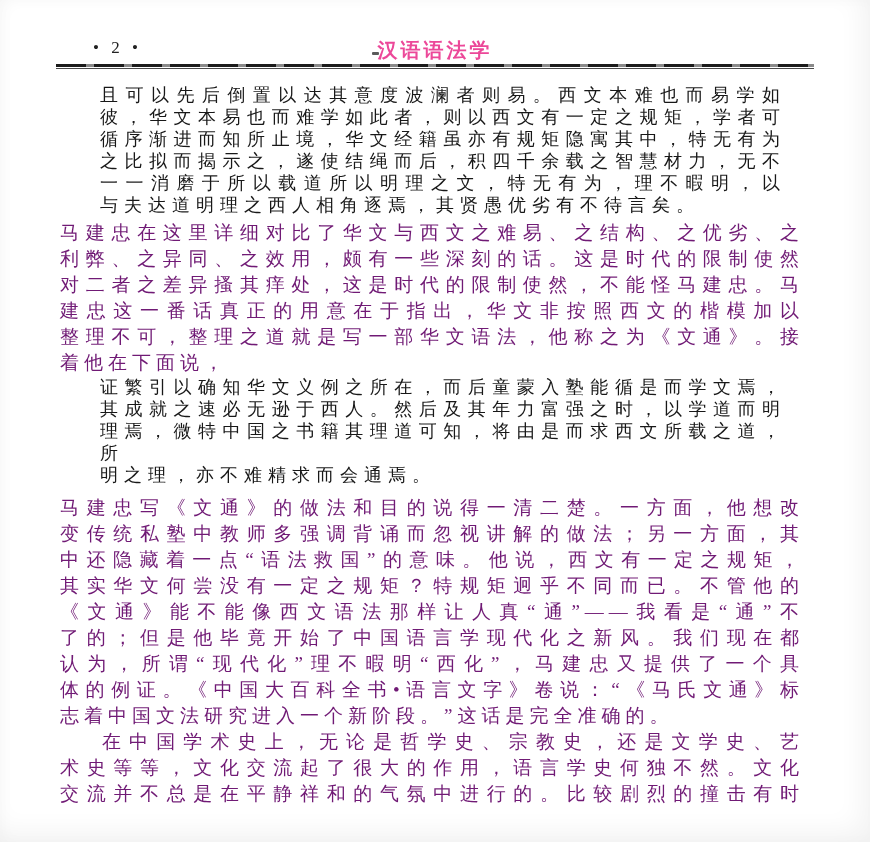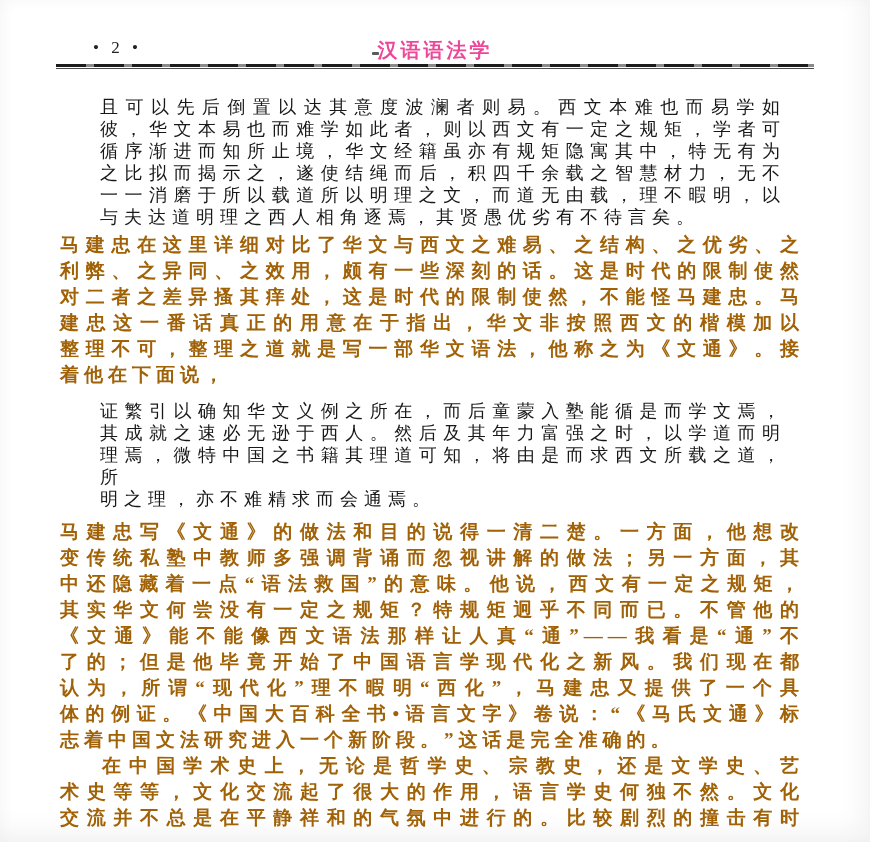--- a/index.html
+++ b/index.html
@@ -76,28 +76,27 @@
     text-align-last: justify;
   }
   .quote {
     margin-left: 40px;
     margin-right: 18px;
     font-size: 18px;
     line-height: 22px;
     letter-spacing: 6px;
     font-weight: 500;
     color: #181818;
-    margin-top: 12px;
   }
   .para {
     font-size: 19px;
     line-height: 26px;
     letter-spacing: 5px;
-    font-weight: 700;
-    color: #a16207;
+    font-weight: 400;
+    color: #701a75;
   }
   .q-indent { text-indent: 34px; }
   .p-indent { text-indent: 42px; }
   .mt-4  { margin-top: 4px; }
   .mt-8  { margin-top: 9px; }
 </style>
 </head>
 <body>
 
 <div class="page">
@@ -107,21 +106,21 @@
   <div class="head-speck"></div>
   <div class="head-rule"></div>
 
   <div class="content">
 
     <div class="quote">
       <div class="line fill">且可以先后倒置以达其意度波澜者则易。西文本难也而易学如</div>
       <div class="line fill">彼，华文本易也而难学如此者，则以西文有一定之规矩，学者可</div>
       <div class="line fill">循序渐进而知所止境，华文经籍虽亦有规矩隐寓其中，特无有为</div>
       <div class="line fill">之比拟而揭示之，遂使结绳而后，积四千余载之智慧材力，无不</div>
-      <div class="line fill">一一消磨于所以载道所以明理之文，而道无由载，理不暇明，以</div>
+      <div class="line fill">一一消磨于所以载道所以明理之文，特无有为，理不暇明，以</div>
       <div class="line">与夫达道明理之西人相角逐焉，其贤愚优劣有不待言矣。</div>
     </div>
 
     <div class="para mt-4">
       <div class="line fill">马建忠在这里详细对比了华文与西文之难易、之结构、之优劣、之</div>
       <div class="line fill">利弊、之异同、之效用，颇有一些深刻的话。这是时代的限制使然</div>
       <div class="line fill">对二者之差异搔其痒处，这是时代的限制使然，不能怪马建忠。马</div>
       <div class="line fill">建忠这一番话真正的用意在于指出，华文非按照西文的楷模加以</div>
       <div class="line fill">整理不可，整理之道就是写一部华文语法，他称之为《文通》。接</div>
       <div class="line">着他在下面说，</div>

